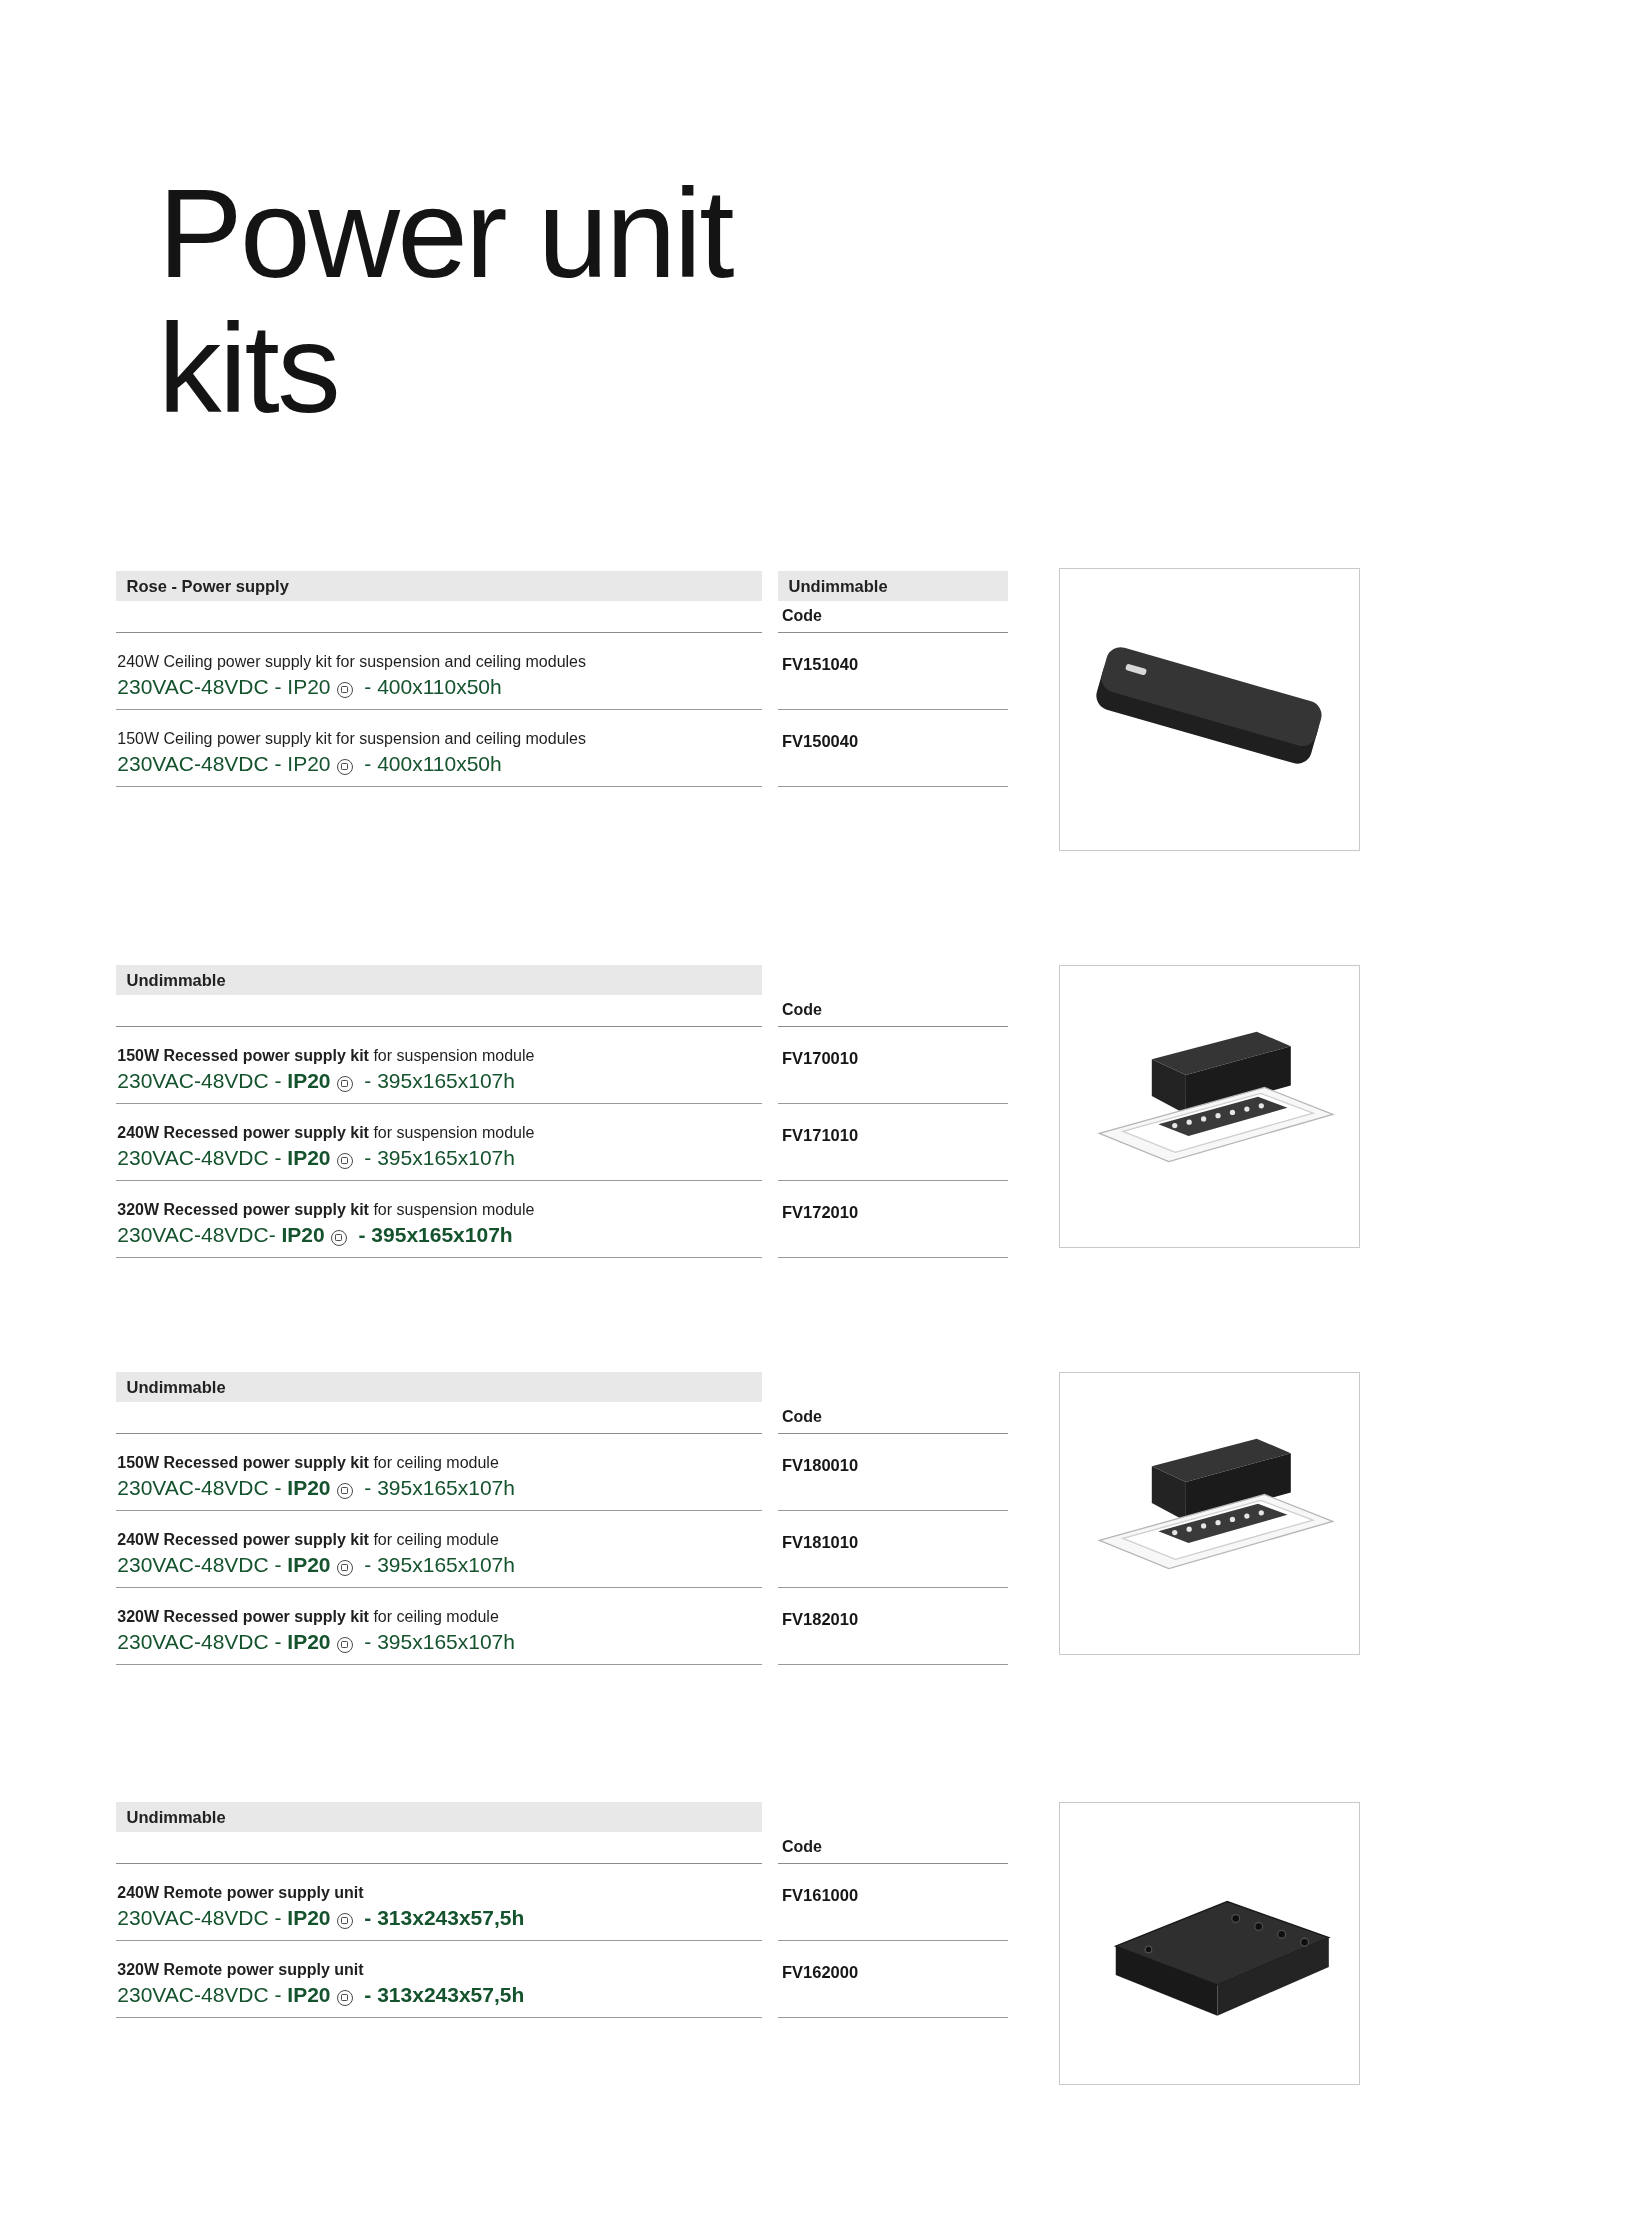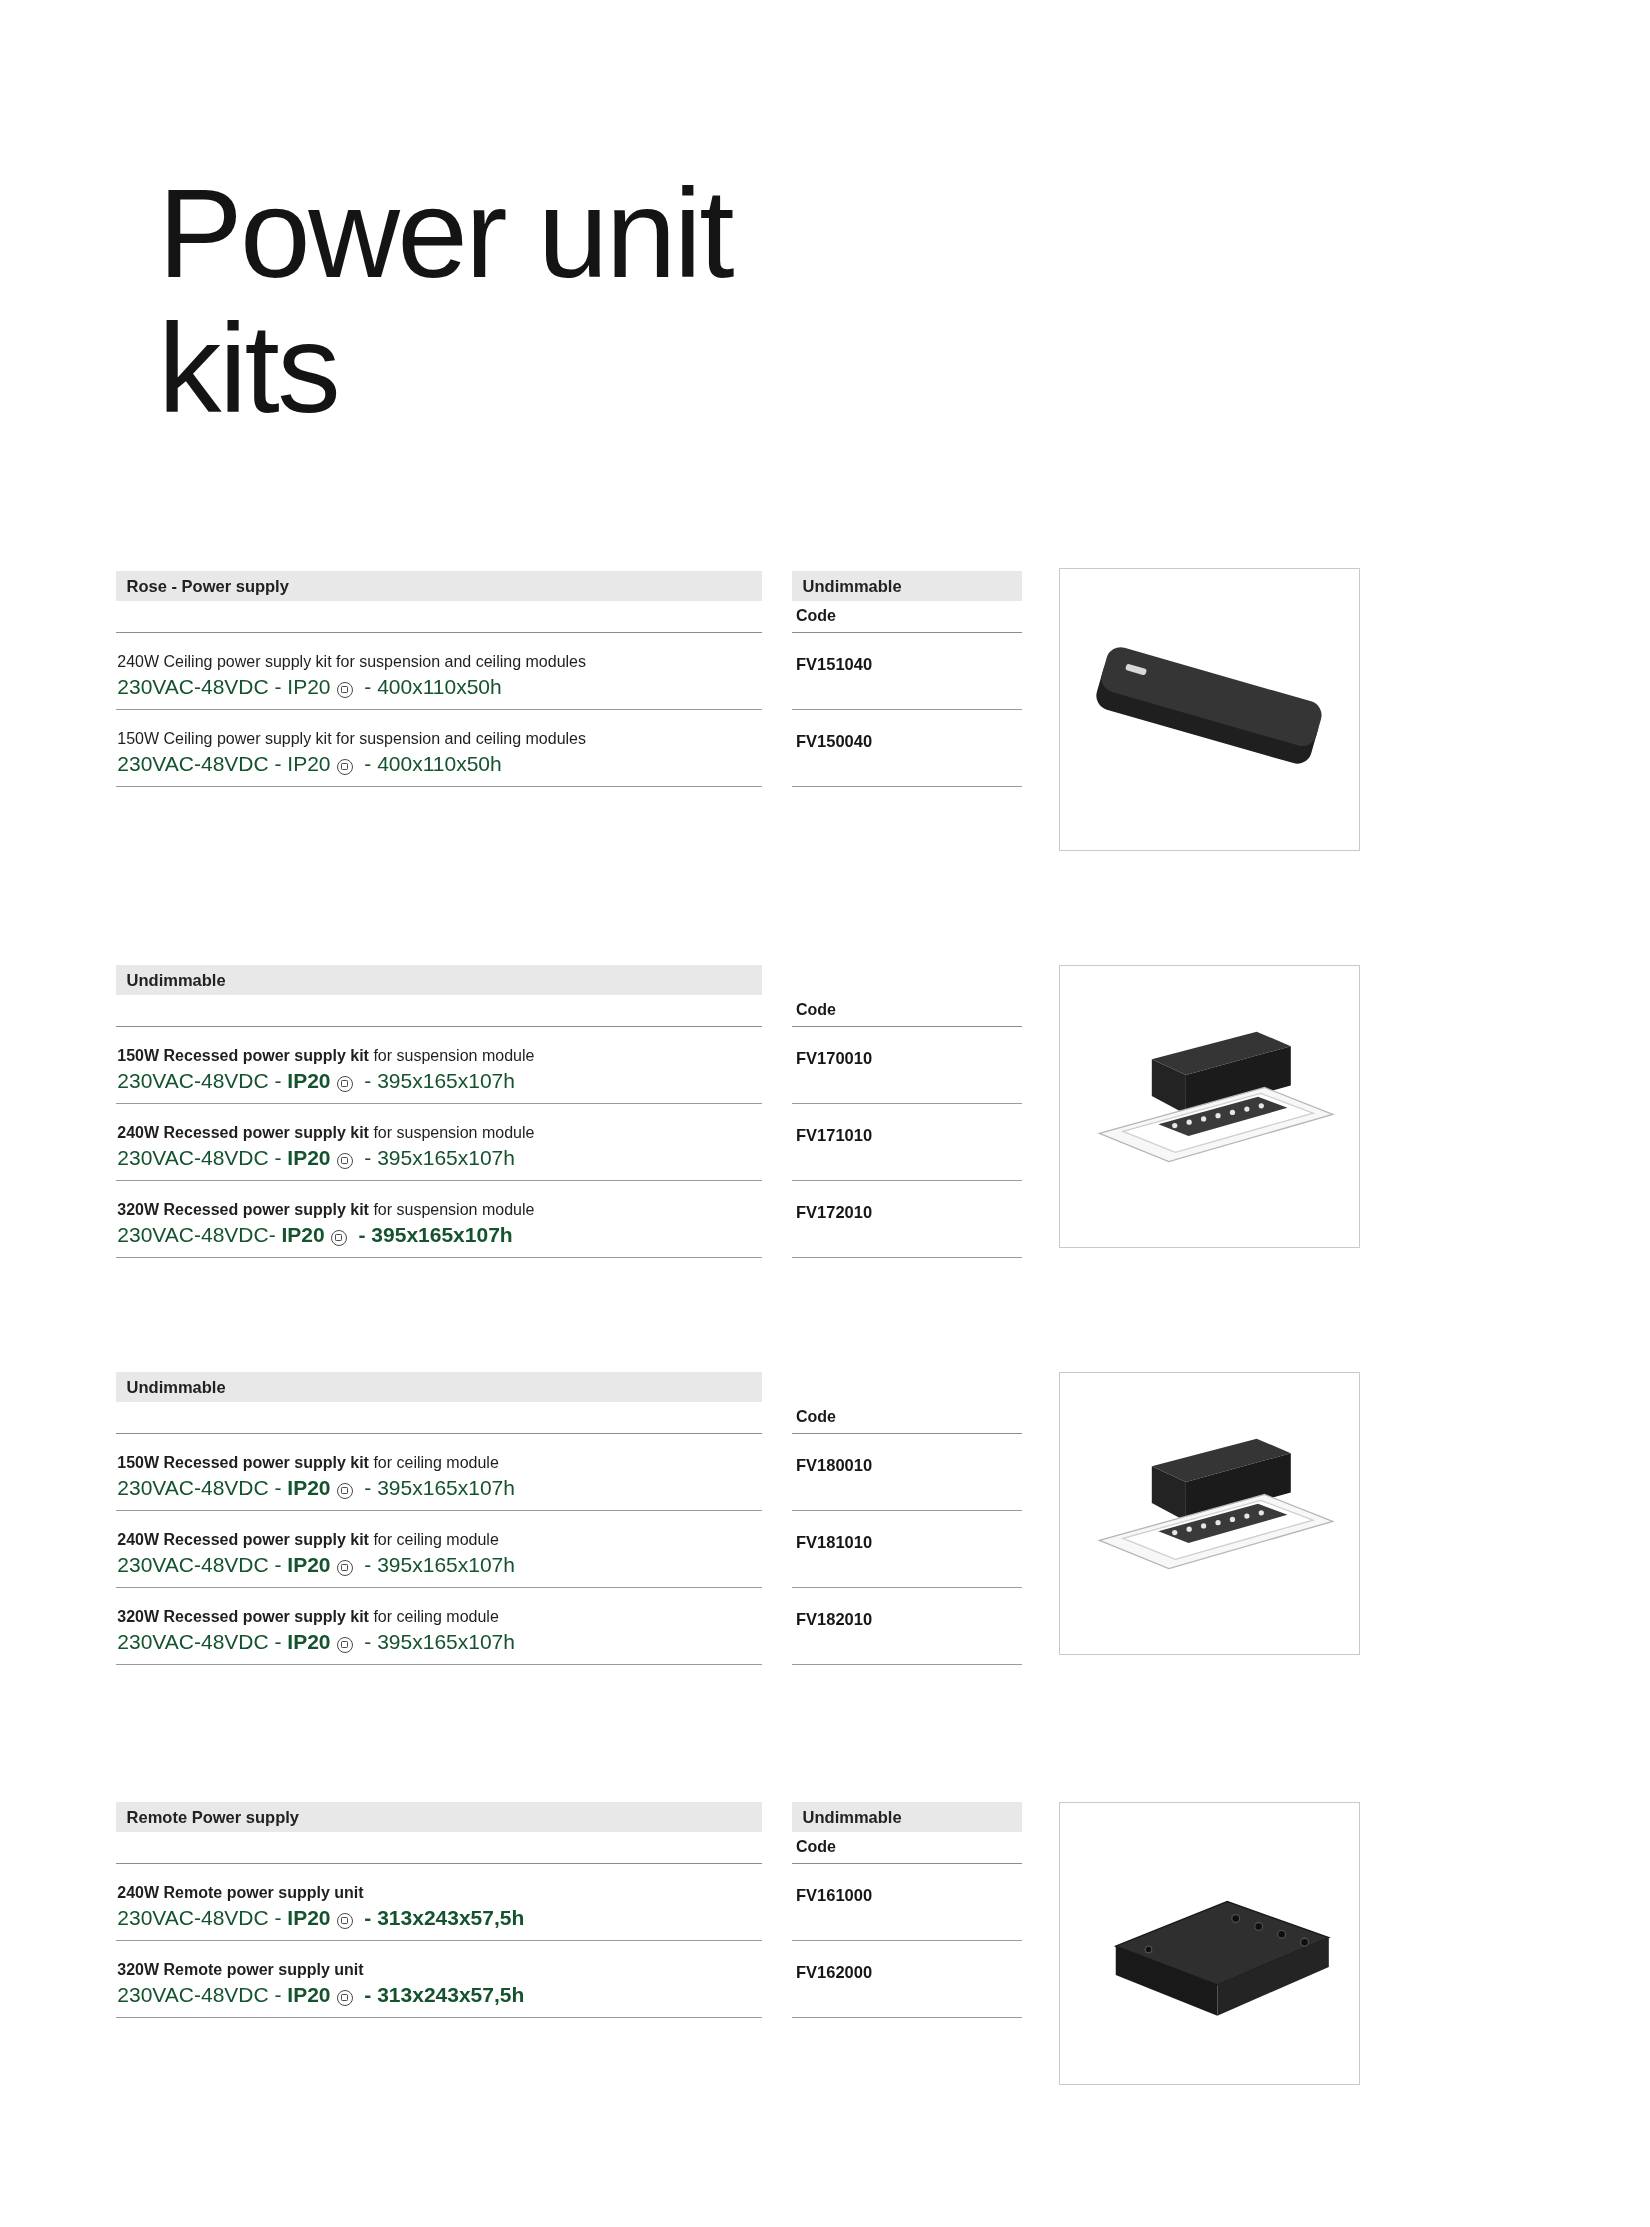--- a/index.html
+++ b/index.html
@@ -23,21 +23,21 @@
     color:#141414;
     white-space:pre-line;
     margin-left:44px;
   }
   .section {
     position:absolute;
     left:116px;
     width:906px;
     display:grid;
     grid-template-columns:646px 230px;
-    column-gap:30px;
+    column-gap:16px;
   }
   .bar {
     background:#e8e8e8;
     height:30px;
     display:flex;
     align-items:center;
     padding:0 10.6px;
     box-sizing:border-box;
     font-weight:700;
     font-size:16.5px;
@@ -222,23 +222,20 @@
       <circle cx="219" cy="233" r="4" fill="#e6e6e6"></circle>
       <circle cx="241" cy="228" r="4" fill="#e6e6e6"></circle>
       <circle cx="263" cy="223" r="4" fill="#e6e6e6"></circle>
       <circle cx="285" cy="218" r="4" fill="#e6e6e6"></circle>
       <circle cx="307" cy="213" r="4" fill="#e6e6e6"></circle>
     </svg>
   </div>
 
   <section class="section" style="top:1802px">
     <div class="bar">
-        <span>Remote Power supply</span>
-      </div>
-    <div class="bar">
         <span>Undimmable</span>
       </div>
     <div class="codehead-spacer"></div>
     <div class="codehead">Code</div>
 
     <div class="prow-desc">
       <div class="row-title"><span class="strong">240W Remote power supply unit</span><span></span></div>
       <div class="row-spec"><span>230VAC-48VDC - </span><span class="strong">IP20</span><span class="sym"></span><span class="strong"> - 313x243x57,5h</span></div>
     </div>
     <div class="prow-code">FV161000</div>

